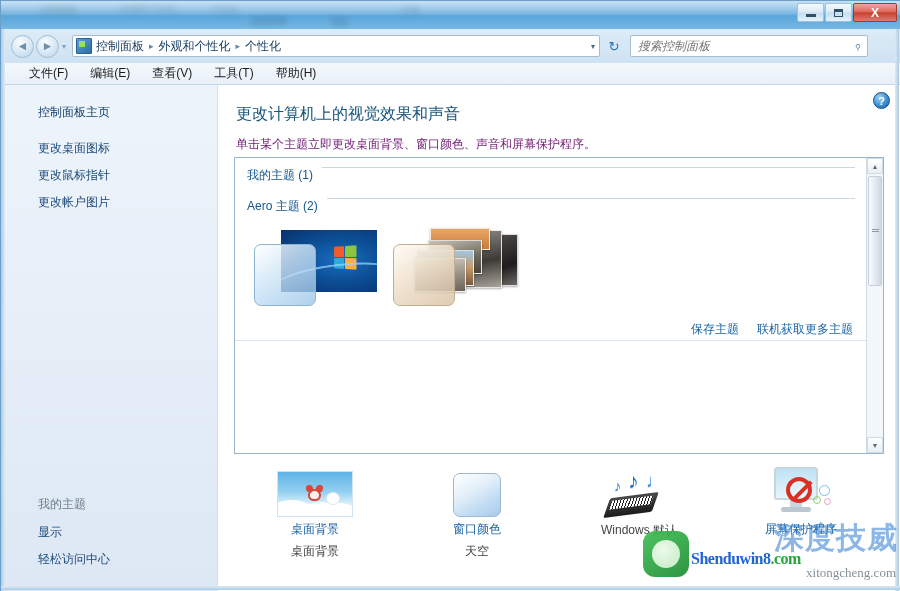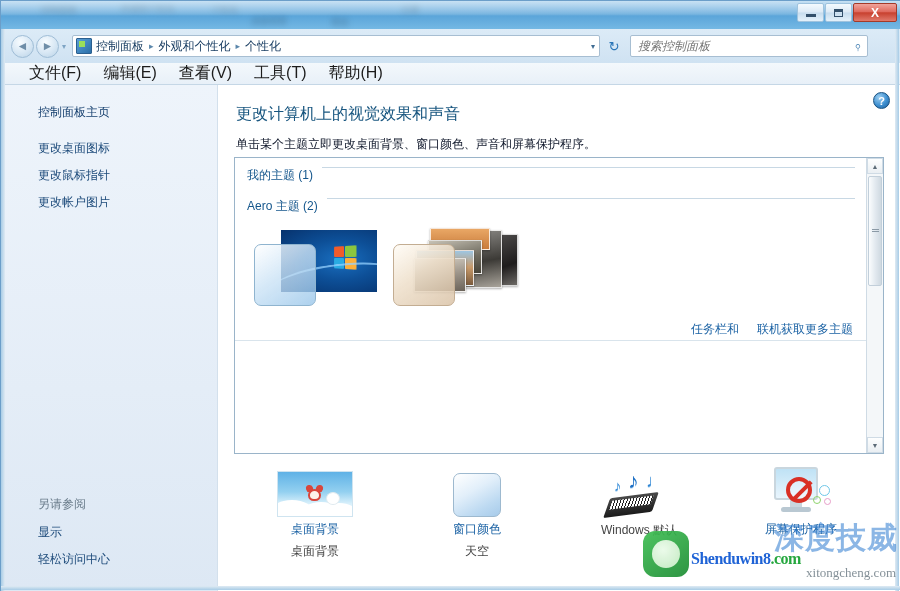--- a/index.html
+++ b/index.html
@@ -150,21 +150,21 @@
   
   .menubar {
     position: absolute; left:1px; top: 62px; width: 898px; height: 22px;
     background: linear-gradient(180deg,#f3f8fc 0%, #e8f0f8 100%);
     display: flex; align-items: center;
     padding-left: 16px;
     box-sizing: border-box;
     border-bottom: 1px solid #c5d7e6;
   }
   .menuitem {
-    color: #1c1c1c; font-size: 16px; padding: 2px 11px; cursor: default;
+    color: #1c1c1c; font-size: 12px; padding: 2px 11px; cursor: default;
   }
 
   
   .bodyarea {
     position: absolute; left: 1px; top: 84px; width: 898px; height: 506px;
     display: flex;
   }
   .sidebar {
     width: 216px;
     background: linear-gradient(180deg,#eef4fb 0%, #e4edf7 60%, #dde8f4 100%);
@@ -200,21 +200,21 @@
     border: 1px solid #17507f;
     color:#fff; font-size:11px; font-weight:bold;
     display:flex; align-items:center; justify-content:center;
     box-sizing: border-box;
   }
   .page-title {
     color: #17557f; font-size: 16px;
     padding: 19px 0 0 18px;
   }
   .page-sub {
-    color: #0f172a; font-size: 12px;
+    color: #701a75; font-size: 12px;
     padding: 11px 0 0 18px;
   }
 
   
   .themepanel {
     position: absolute; left: 16px; top: 72px;
     width: 650px; height: 297px;
     border: 1px solid #9ab4c9;
     background: #fff;
     box-sizing: border-box;
@@ -573,41 +573,41 @@
 
     <div class="bodyarea">
 
       <div class="sidebar">
         <div class="side-link home">控制面板主页</div>
         <div class="side-link">更改桌面图标</div>
         <div class="side-link">更改鼠标指针</div>
         <div class="side-link">更改帐户图片</div>
 
         <div class="seealso">
-          <div class="seealso-title">另请参阅</div>
+          <div class="seealso-title">我的主题</div>
           <div class="side-link">显示</div>
           <div class="side-link">轻松访问中心</div>
         </div>
       </div>
 
       <div class="content">
         <div class="help-ico">?</div>
         <div class="page-title">更改计算机上的视觉效果和声音</div>
         <div class="page-sub">单击某个主题立即更改桌面背景、窗口颜色、声音和屏幕保护程序。</div>
 
         <div class="themepanel">
           <div class="themepanel-inner">
 
             <div class="grouphdr">
               <span class="gtxt">我的主题 (1)</span>
               <span class="gline"></span>
             </div>
 
             <div class="panel-links">
-              <a href="#">任务栏和</a>
+              <a href="#">保存主题</a>
               <a href="#">联机获取更多主题</a>
             </div>
             <div class="panel-rule"></div>
 
             <div class="grouphdr" style="padding-top:14px;">
               <span class="gtxt">Aero 主题 (2)</span>
               <span class="gline"></span>
             </div>
             <div class="themerow">
               <div class="themecell">

